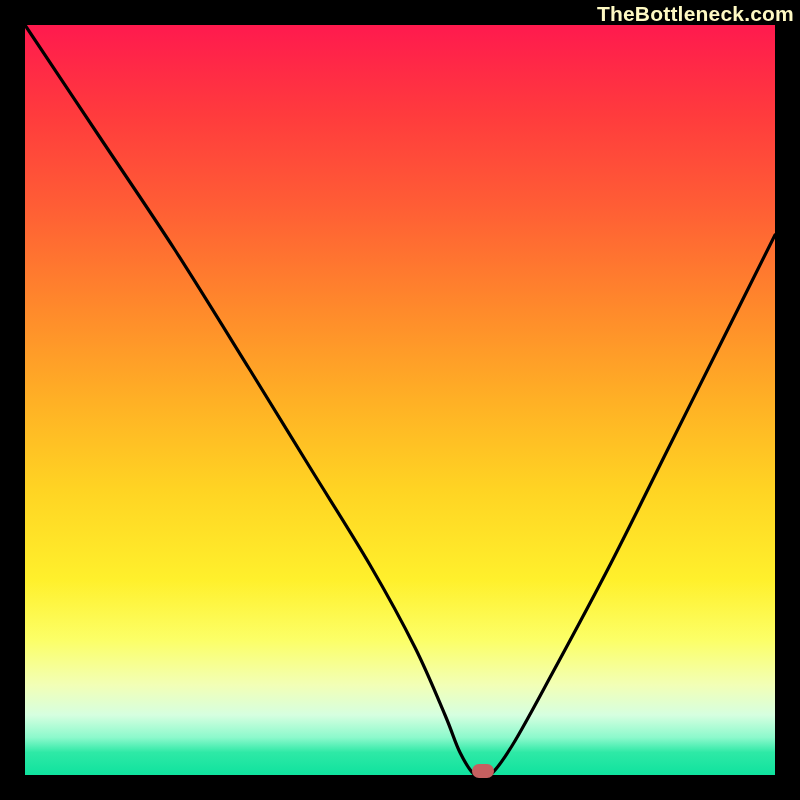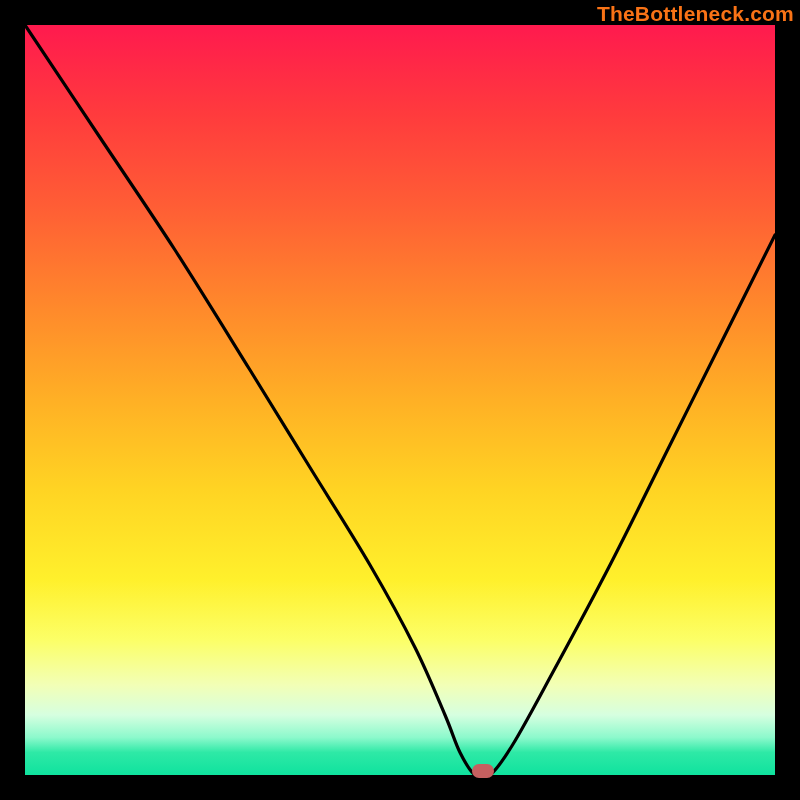--- a/index.html
+++ b/index.html
@@ -36,21 +36,21 @@
       #d6ffe0 92%,
       #8cf9cc 95%,
       #2ee9a6 97%,
       #0fe29e 100%
     );
   }
   .watermark {
     position: absolute;
     top: 2px;
     right: 6px;
-    color: #f97316;
+    color: #fef9c3;
     font-size: 21px;
     font-weight: 600;
     letter-spacing: 0.2px;
     user-select: none;
   }
   svg.curve {
     position: absolute;
     left: 0;
     top: 0;
     width: 750px;

